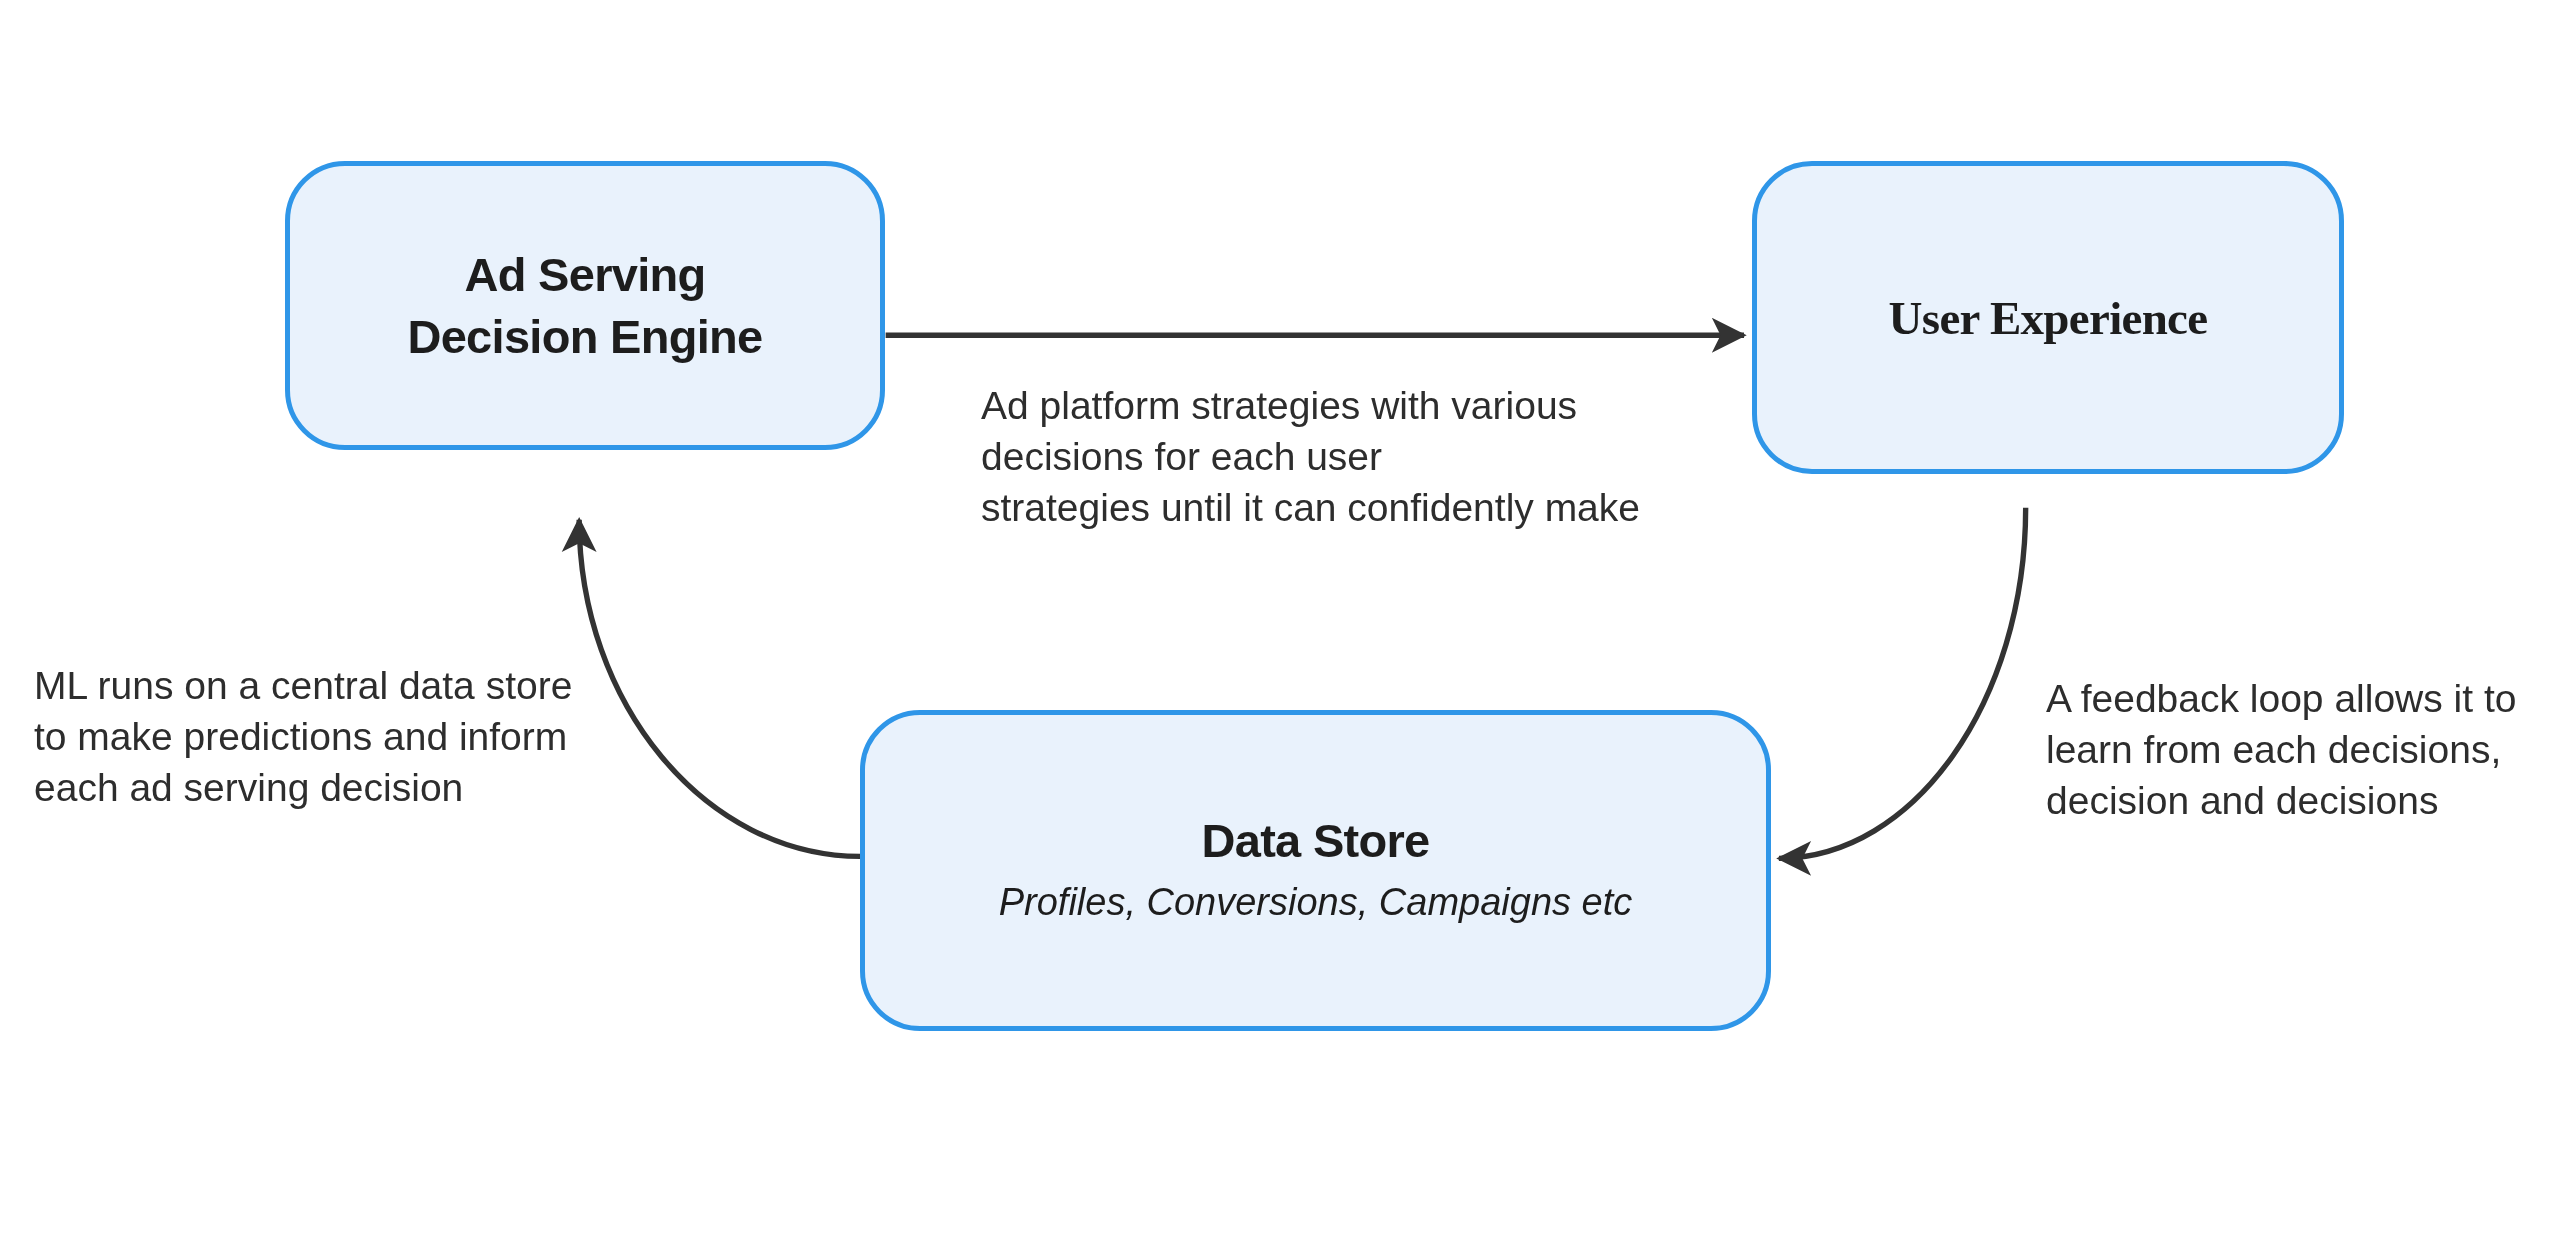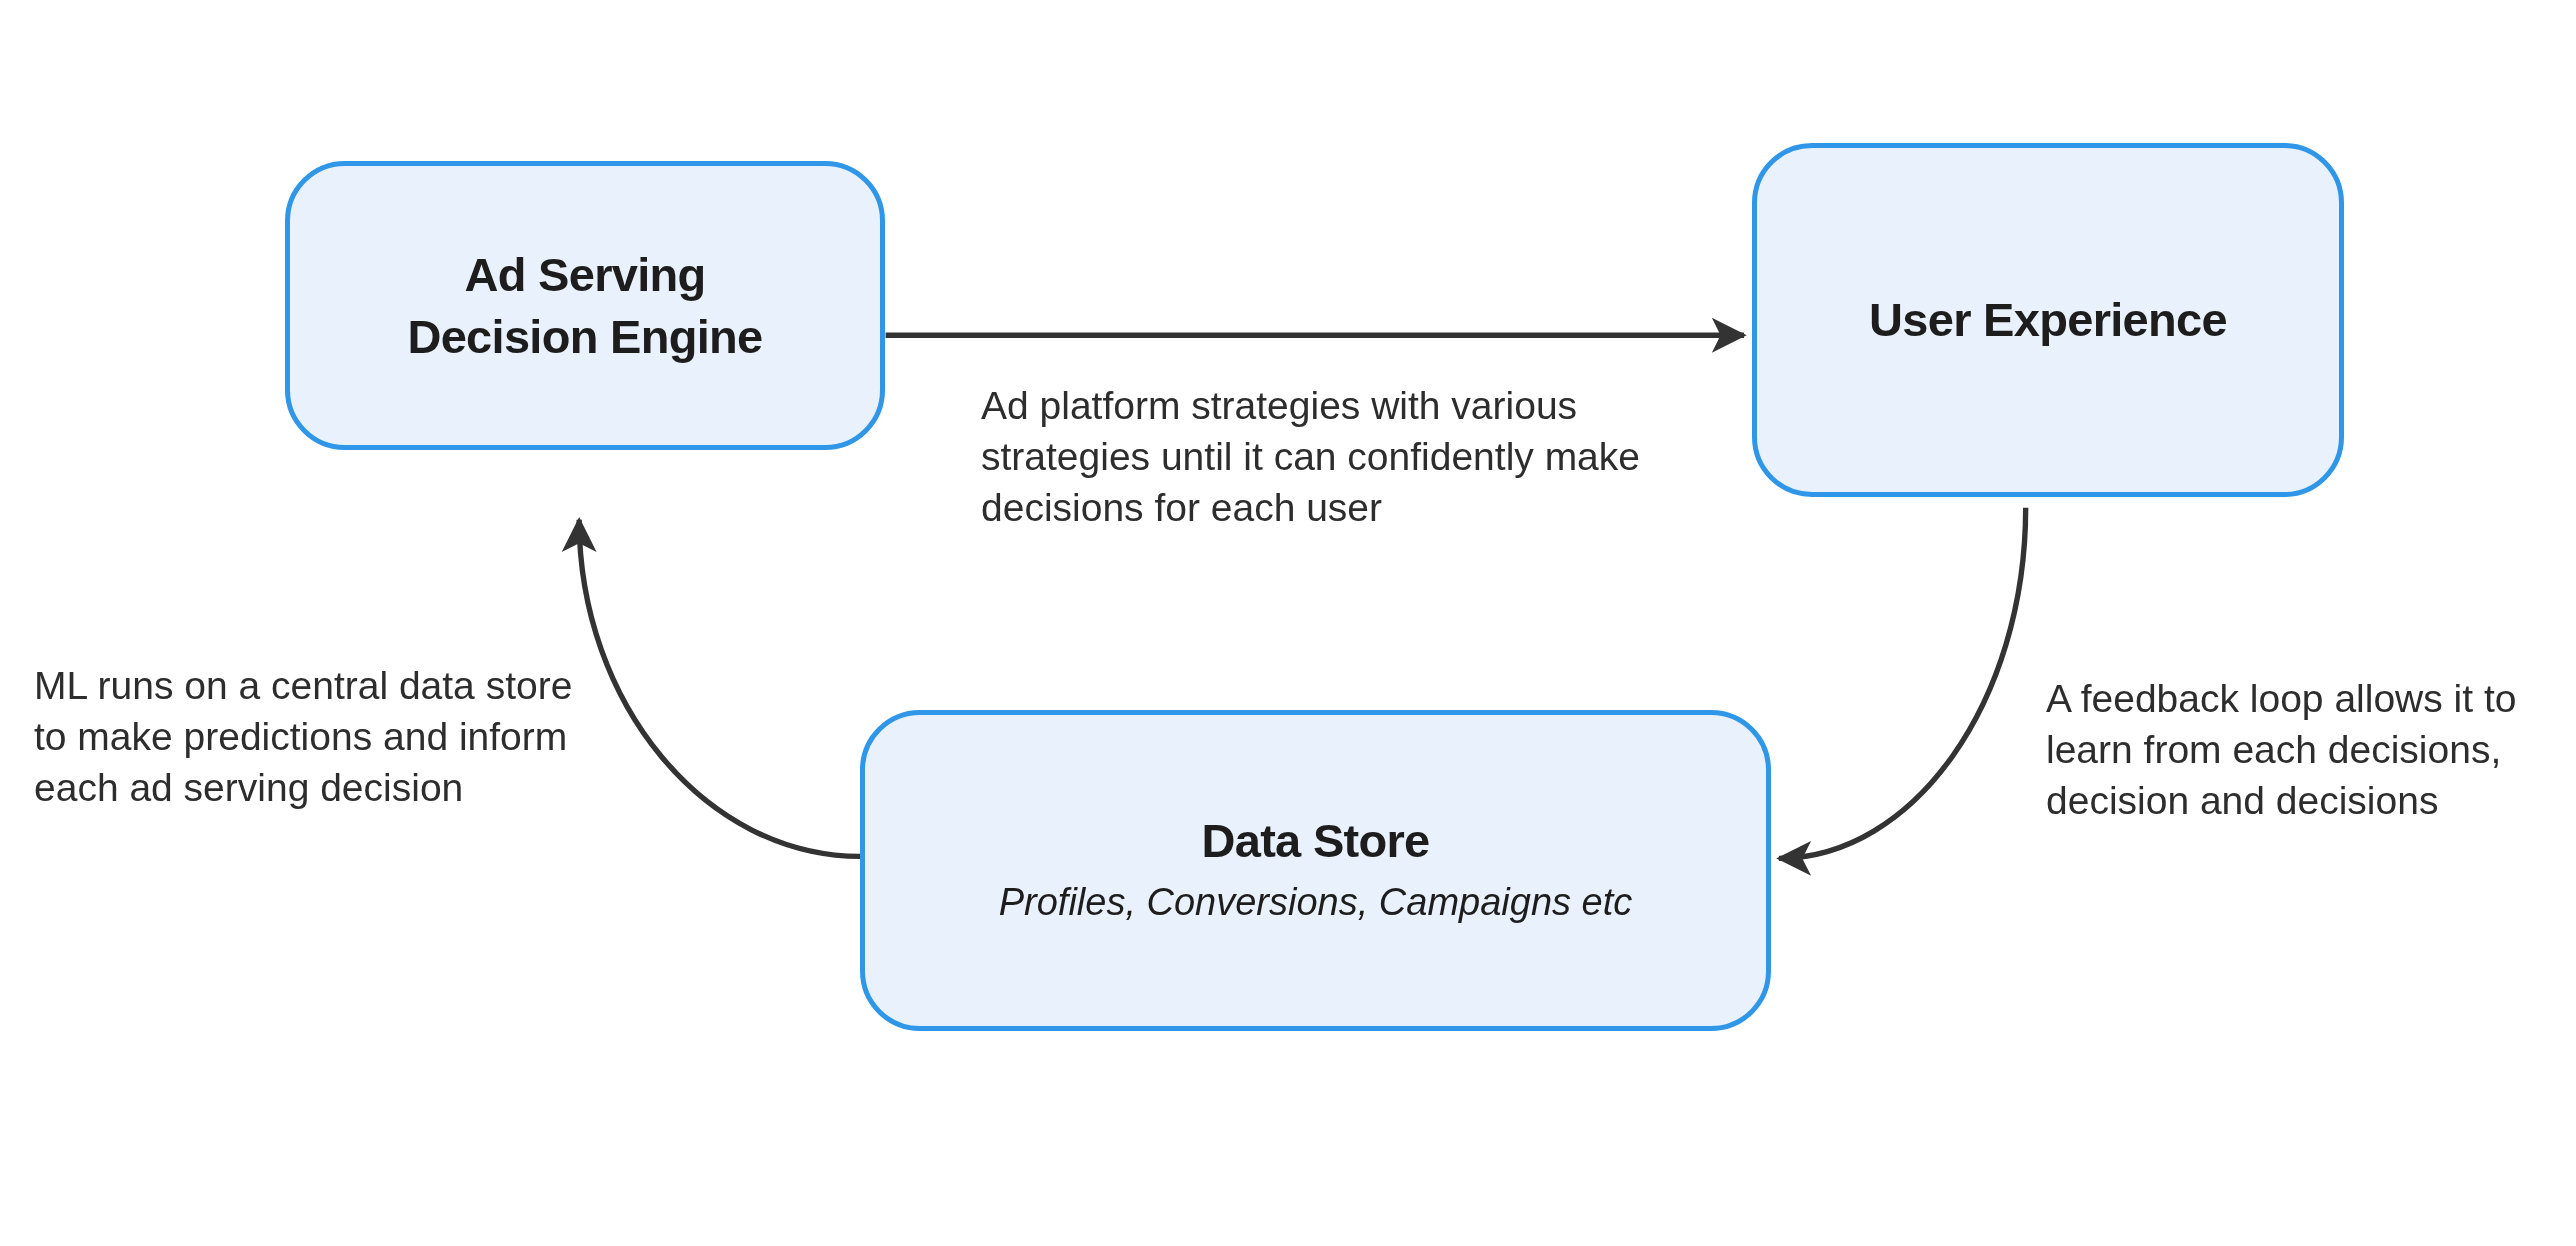--- a/index.html
+++ b/index.html
@@ -37,21 +37,21 @@
     background: var(--node-fill);
     border: 5.4px solid var(--node-border);
     border-radius: 60px;
     display: flex;
     flex-direction: column;
     align-items: center;
     justify-content: center;
     text-align: center;
   }
   #node-ad-serving       { left: 285px;  top: 161px;  width: 600px;  height: 289px; }
-  #node-user-experience  { left: 1752px; top: 143px;  width: 592px;  height: 354px; }
+  #node-user-experience  { left: 1752px; top: 161px;  width: 592px;  height: 313px; font-family: Liberation Serif, serif; }
   #node-data-store       { left: 860px; top: 710px; width: 911px; height: 321px; }
   .node-title {
     font-size: 47px;
     font-weight: 700;
     letter-spacing: -0.7px;
     line-height: 62px;
     color: var(--title-text);
     white-space: nowrap;
   }
   .node-subtitle {
@@ -99,22 +99,22 @@
     <div class="node-title">User Experience</div>
   </div>
 
   <div class="node" id="node-data-store">
     <div class="node-title">Data Store</div>
     <div class="node-subtitle">Profiles, Conversions, Campaigns etc</div>
   </div>
 
   <div class="annotation" id="annotation-experiment">
     <div class="line">Ad platform strategies with various</div>
+    <div class="line">decisions for each user</div>
     <div class="line">strategies until it can confidently make</div>
-    <div class="line">decisions for each user</div>
   </div>
 
   <div class="annotation" id="annotation-ml">
     <div class="line">ML runs on a central data store</div>
     <div class="line">to make predictions and inform</div>
     <div class="line">each ad serving decision</div>
   </div>
 
   <div class="annotation" id="annotation-feedback">
     <div class="line">A feedback loop allows it to</div>

